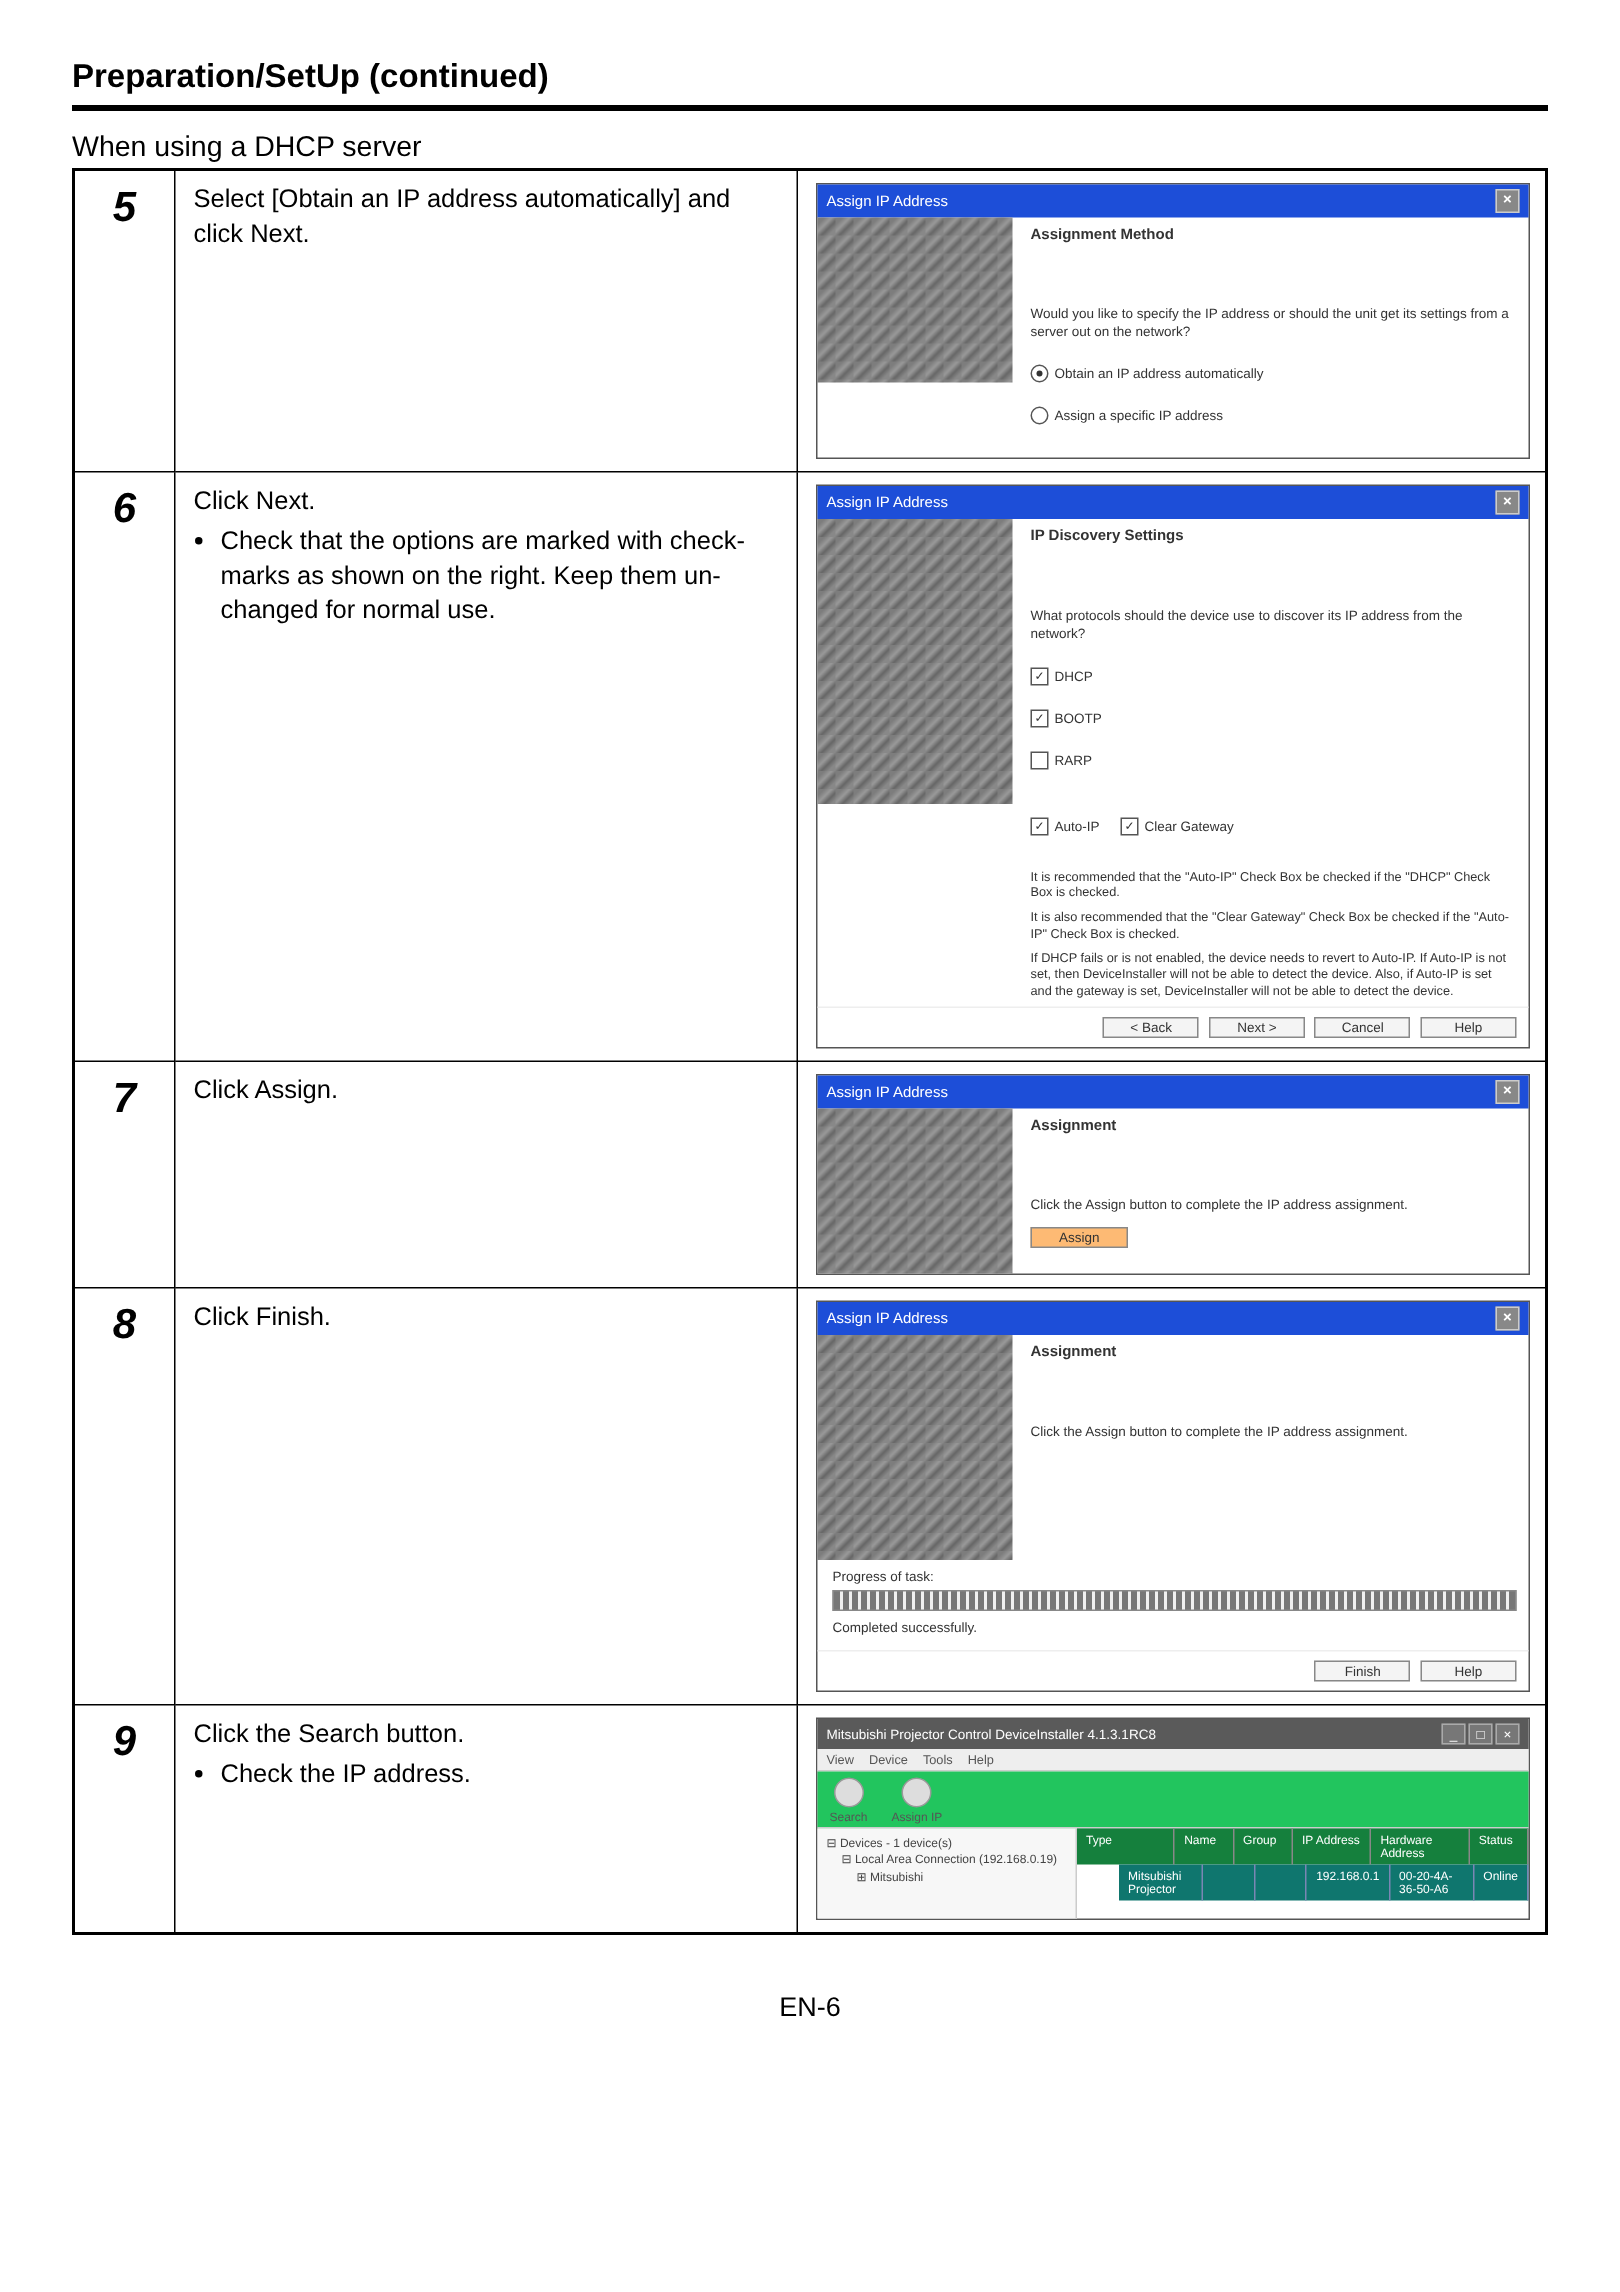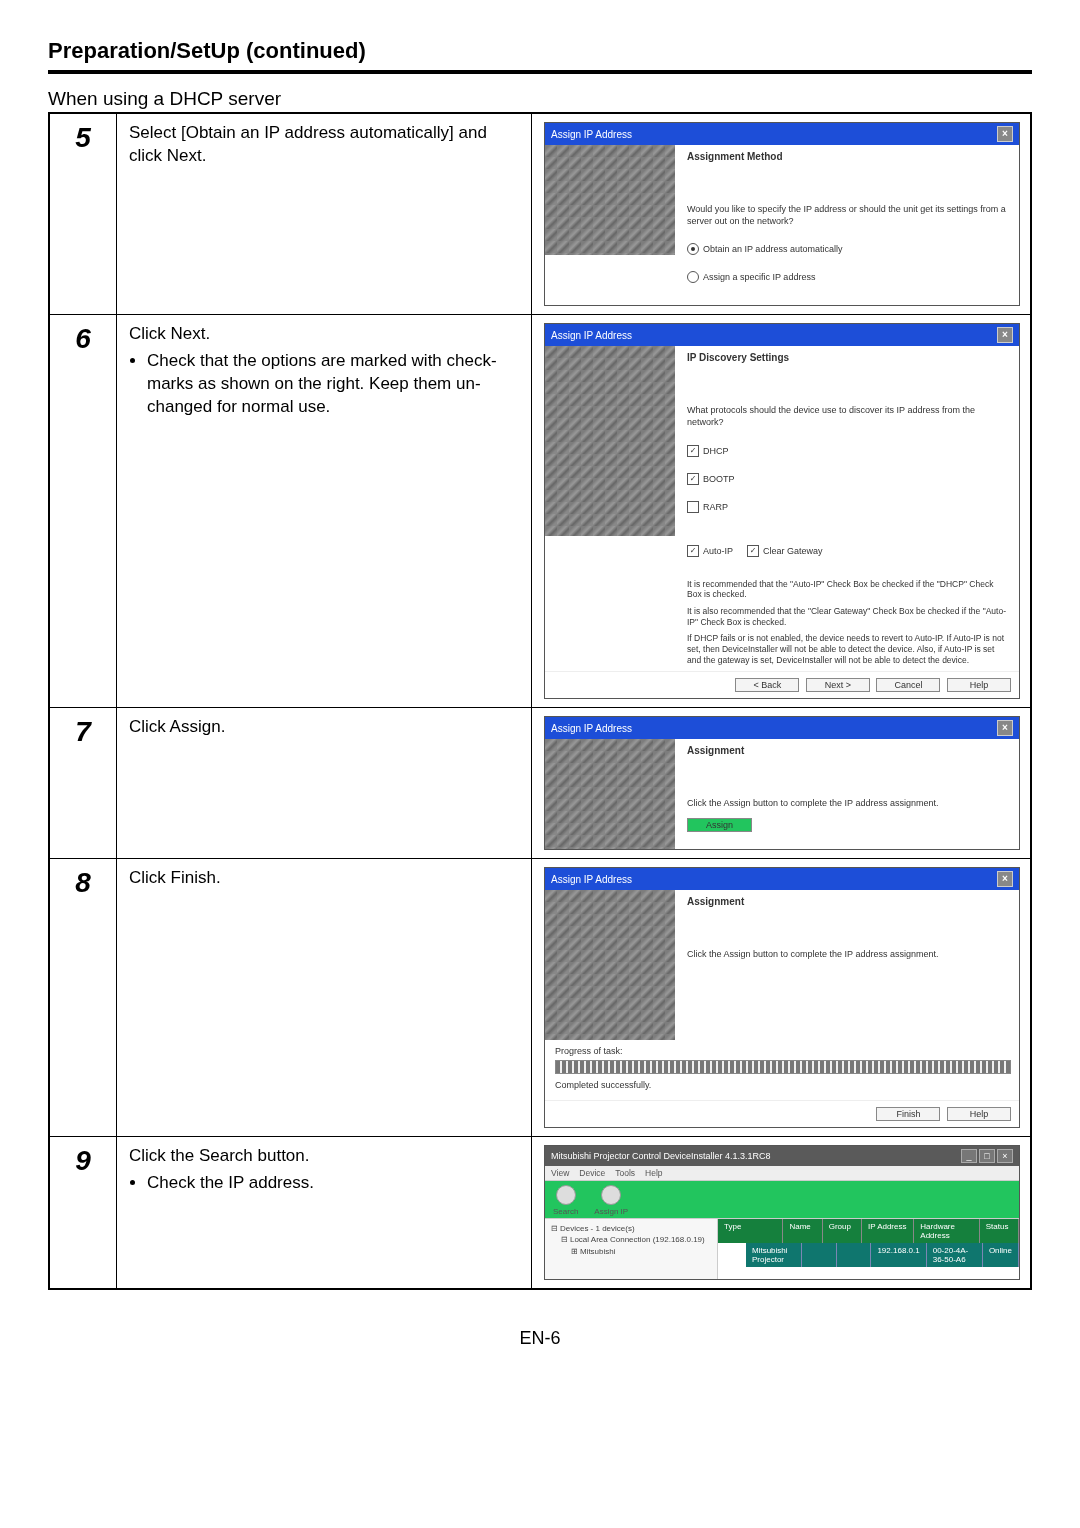--- a/index.html
+++ b/index.html
@@ -141,21 +141,21 @@
     border: 1px solid #888;
     background: #f4f4f4;
     padding: 1px 10px;
     font-size: 9px;
     margin-left: 4px;
     min-width: 42px;
     text-align: center;
   }
   .assign-btn {
     border: 1px solid #888;
-    background: #22c55e;
+    background: #fdba74;
     padding: 1px 18px;
     font-size: 9px;
     display: inline-block;
   }
   .progress-wrap {
     padding: 6px 10px 10px 10px;
     font-size: 9px;
   }
   .progress-bar {
     width: 100%;

